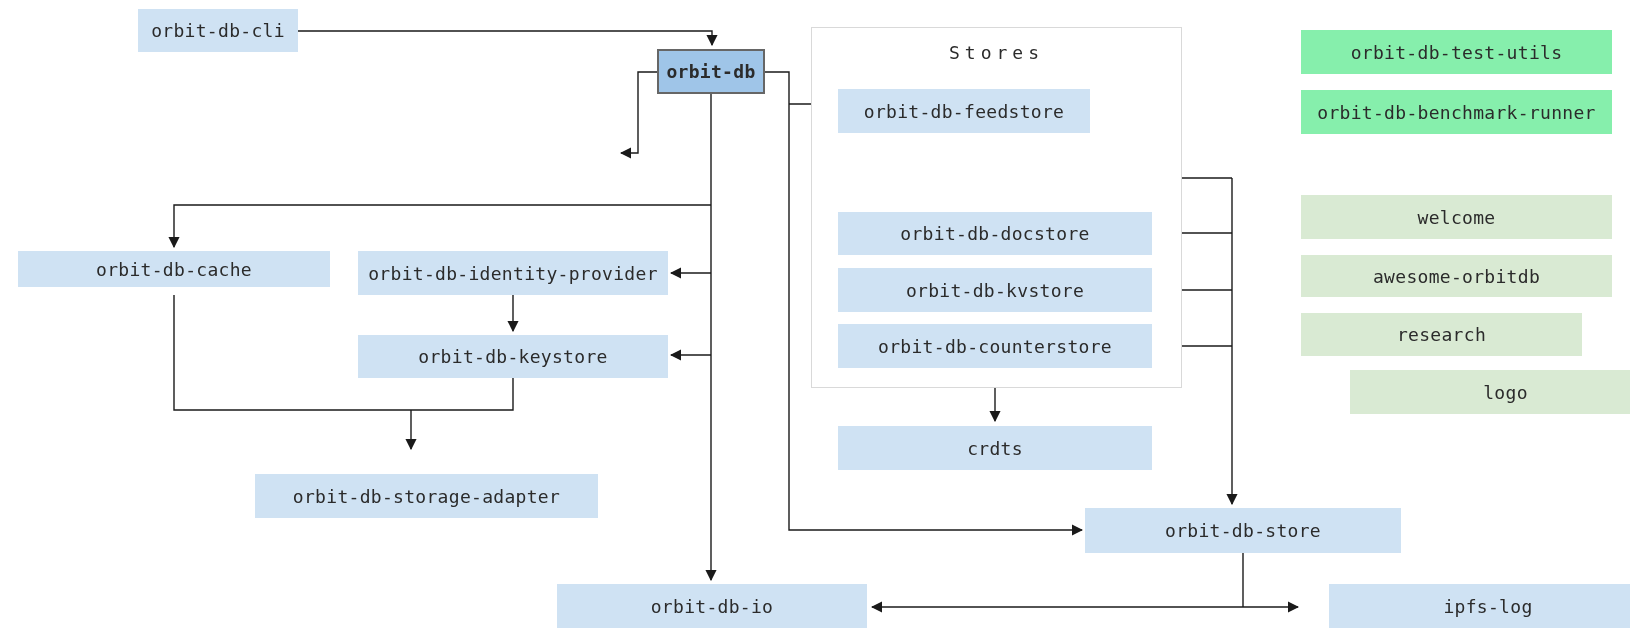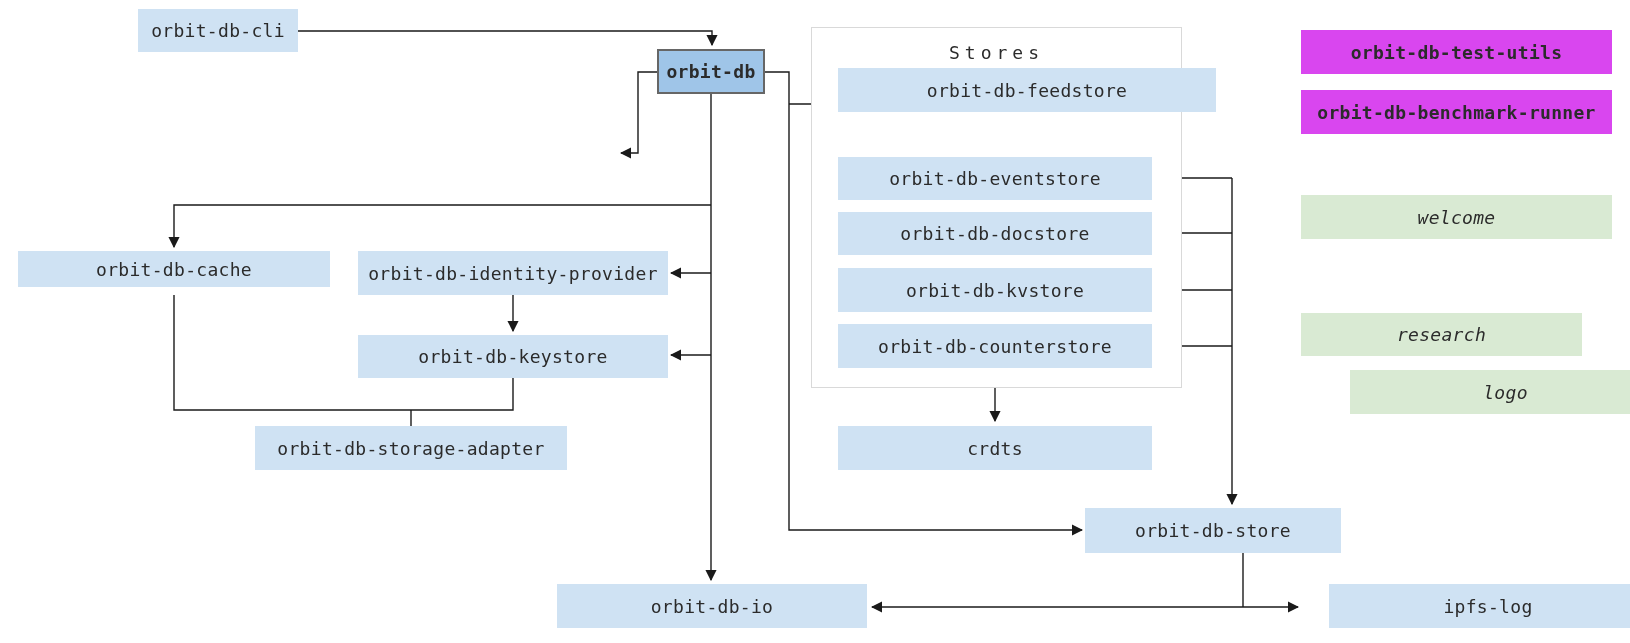--- a/index.html
+++ b/index.html
@@ -8,46 +8,46 @@
     font-family:"DejaVu Sans Mono","Liberation Mono",monospace;
     overflow:hidden;
   }
   #wires{position:absolute;left:0;top:0;width:1630px;height:643px;}
   .node{
     position:absolute;display:flex;align-items:center;justify-content:center;
     font-size:18px;letter-spacing:.3px;color:#2b2b2b;white-space:nowrap;
     box-sizing:border-box;
   }
   .blue{background:#cfe2f3;}
-  .yellow{background:#d946ef;font-weight:bold;}
-  .green{background:#d9ead3;font-style:italic;}
+  .yellow{background:#86efac;}
+  .green{background:#d9ead3;}
   .accent{background:#9fc5e8;border:2px solid #666666;font-weight:bold;}
   .container-box{
     position:absolute;background:#ffffff;border:1px solid #d9d9d9;box-sizing:border-box;
   }
   .container-title{
     position:absolute;left:0;top:14px;width:100%;text-align:center;
     font-size:18px;letter-spacing:5px;color:#2b2b2b;
   }
   
   .n-cli{left:138px;top:9px;width:160px;height:43px}
   .n-orbitdb{left:657px;top:49px;width:108px;height:45px}
   .n-pubsub{left:305px;top:130px;width:312px;height:43px}
   .n-cache{left:18px;top:251px;width:312px;height:36px}
   .n-identity{left:358px;top:251px;width:310px;height:44px}
   .n-keystore{left:358px;top:335px;width:310px;height:43px}
-  .n-storage{left:255px;top:426px;width:312px;height:44px}
+  .n-storage{left:255px;top:474px;width:343px;height:44px}
   .stores-container{left:811px;top:27px;width:371px;height:361px}
-  .n-feedstore{left:838px;top:68px;width:378px;height:44px}
+  .n-feedstore{left:838px;top:89px;width:252px;height:44px}
   .n-eventstore{left:838px;top:157px;width:314px;height:43px}
   .n-docstore{left:838px;top:212px;width:314px;height:43px}
   .n-kvstore{left:838px;top:268px;width:314px;height:44px}
   .n-counterstore{left:838px;top:324px;width:314px;height:44px}
   .n-crdts{left:838px;top:426px;width:314px;height:44px}
-  .n-store{left:1085px;top:508px;width:256px;height:45px}
+  .n-store{left:1085px;top:508px;width:316px;height:45px}
   .n-io{left:557px;top:584px;width:310px;height:44px}
   .n-ipfslog{left:1329px;top:584px;width:318px;height:44px}
   .n-testutils{left:1301px;top:30px;width:311px;height:44px}
   .n-benchmark{left:1301px;top:90px;width:311px;height:44px}
   .n-welcome{left:1301px;top:195px;width:311px;height:44px}
   .n-awesome{left:1301px;top:255px;width:311px;height:42px}
   .n-research{left:1301px;top:313px;width:281px;height:43px}
   .n-logo{left:1350px;top:370px;width:311px;height:44px}
   path.wire{fill:none;stroke:#1a1a1a;stroke-width:1.4px;}
 </style>
@@ -91,30 +91,30 @@
   </div>
 
   <div class="node blue n-cli">orbit-db-cli</div>
   <div class="node accent n-orbitdb">orbit-db</div>
   <div class="node blue n-cache">orbit-db-cache</div>
   <div class="node blue n-identity">orbit-db-identity-provider</div>
   <div class="node blue n-keystore">orbit-db-keystore</div>
   <div class="node blue n-storage">orbit-db-storage-adapter</div>
 
   <div class="node blue n-feedstore">orbit-db-feedstore</div>
-  <div class="node blue n-eventstore">orbit-db-eventstore</div>
   <div class="node blue n-docstore">orbit-db-docstore</div>
   <div class="node blue n-kvstore">orbit-db-kvstore</div>
   <div class="node blue n-counterstore">orbit-db-counterstore</div>
   <div class="node blue n-crdts">crdts</div>
 
   <div class="node blue n-store">orbit-db-store</div>
   <div class="node blue n-io">orbit-db-io</div>
   <div class="node blue n-ipfslog">ipfs-log</div>
 
   <div class="node yellow n-testutils">orbit-db-test-utils</div>
   <div class="node yellow n-benchmark">orbit-db-benchmark-runner</div>
 
   <div class="node green n-welcome">welcome</div>
+  <div class="node green n-awesome">awesome-orbitdb</div>
   <div class="node green n-research">research</div>
   <div class="node green n-logo">logo</div>
 
 </div>
 
 </body></html>

